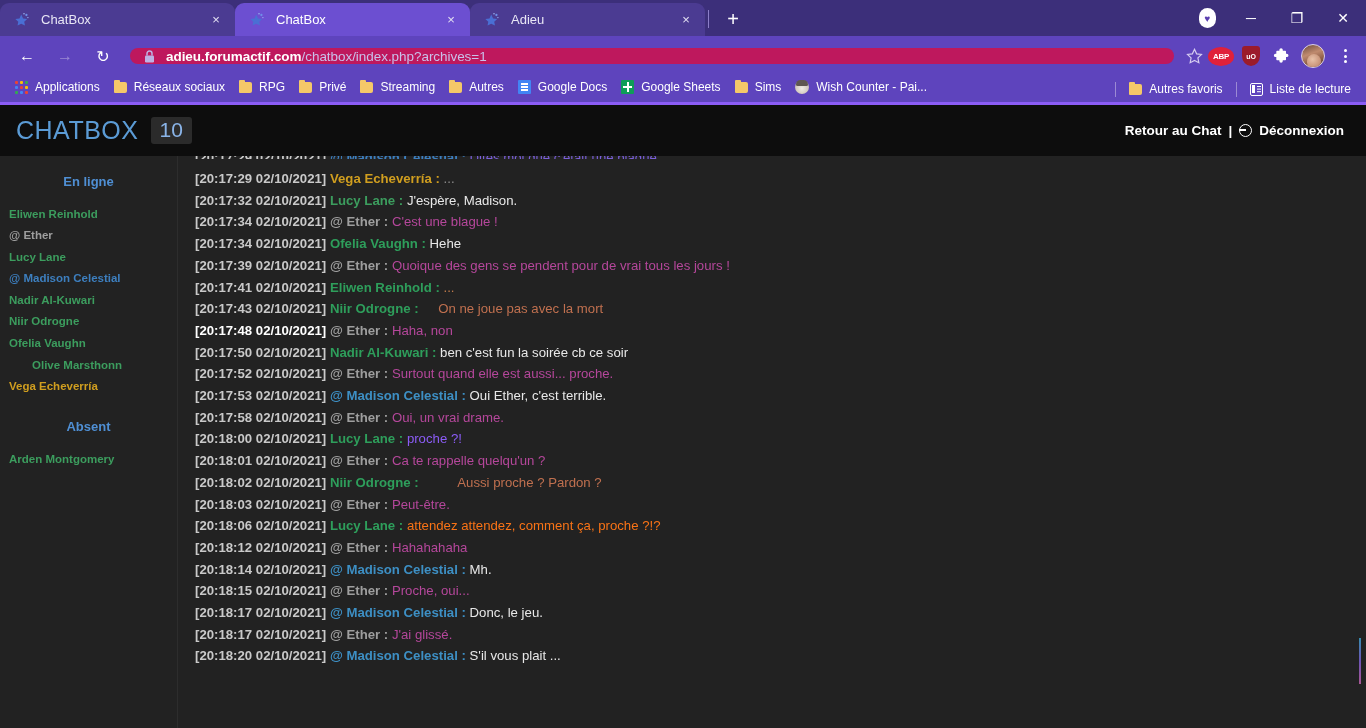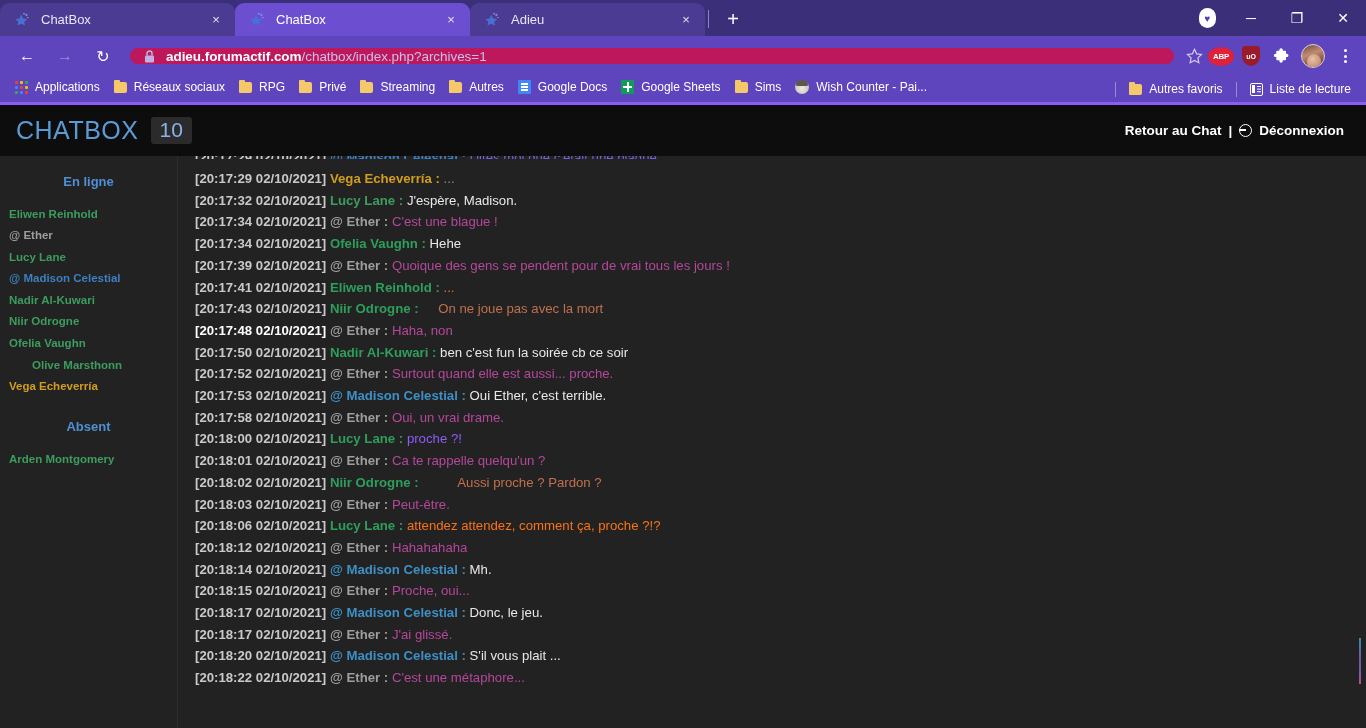--- a/index.html
+++ b/index.html
@@ -573,20 +573,19 @@
             <div class="msg"><span class="ts">[20:18:01 02/10/2021]</span> <span class="nm" style="color: rgb(158, 158, 158);">@ Ether</span><span class="colon" style="color: rgb(158, 158, 158);"> : </span><span class="txt" style="color: rgb(181, 71, 155);">Ca te rappelle quelqu'un ?</span></div>
             <div class="msg"><span class="ts">[20:18:02 02/10/2021]</span> <span class="nm" style="color: rgb(46, 158, 91);">Niir Odrogne</span><span class="colon" style="color: rgb(46, 158, 91);"> : </span><span class="txt" style="color: rgb(192, 112, 79); margin-left: 35px;">Aussi proche ? Pardon ?</span></div>
             <div class="msg"><span class="ts">[20:18:03 02/10/2021]</span> <span class="nm" style="color: rgb(158, 158, 158);">@ Ether</span><span class="colon" style="color: rgb(158, 158, 158);"> : </span><span class="txt" style="color: rgb(181, 71, 155);">Peut-être.</span></div>
             <div class="msg"><span class="ts">[20:18:06 02/10/2021]</span> <span class="nm" style="color: rgb(46, 158, 91);">Lucy Lane</span><span class="colon" style="color: rgb(46, 158, 91);"> : </span><span class="txt" style="color: #f97316;">attendez attendez, comment ça, proche ?!?</span></div>
             <div class="msg"><span class="ts">[20:18:12 02/10/2021]</span> <span class="nm" style="color: rgb(158, 158, 158);">@ Ether</span><span class="colon" style="color: rgb(158, 158, 158);"> : </span><span class="txt" style="color: rgb(181, 71, 155);">Hahahahaha</span></div>
             <div class="msg"><span class="ts">[20:18:14 02/10/2021]</span> <span class="nm" style="color: rgb(61, 143, 196);">@ Madison Celestial</span><span class="colon" style="color: rgb(61, 143, 196);"> : </span><span class="txt" style="color: rgb(232, 232, 232);">Mh.</span></div>
             <div class="msg"><span class="ts">[20:18:15 02/10/2021]</span> <span class="nm" style="color: rgb(158, 158, 158);">@ Ether</span><span class="colon" style="color: rgb(158, 158, 158);"> : </span><span class="txt" style="color: rgb(181, 71, 155);">Proche, oui...</span></div>
             <div class="msg"><span class="ts">[20:18:17 02/10/2021]</span> <span class="nm" style="color: rgb(61, 143, 196);">@ Madison Celestial</span><span class="colon" style="color: rgb(61, 143, 196);"> : </span><span class="txt" style="color: rgb(232, 232, 232);">Donc, le jeu.</span></div>
             <div class="msg"><span class="ts">[20:18:17 02/10/2021]</span> <span class="nm" style="color: rgb(158, 158, 158);">@ Ether</span><span class="colon" style="color: rgb(158, 158, 158);"> : </span><span class="txt" style="color: rgb(181, 71, 155);">J'ai glissé.</span></div>
             <div class="msg"><span class="ts">[20:18:20 02/10/2021]</span> <span class="nm" style="color: rgb(61, 143, 196);">@ Madison Celestial</span><span class="colon" style="color: rgb(61, 143, 196);"> : </span><span class="txt" style="color: rgb(232, 232, 232);">S'il vous plait ...</span></div>
-            <div class="msg"><span class="ts">[20:18:22 02/10/2021]</span> <span class="nm" style="color: rgb(158, 158, 158);">@ Ether</span><span class="colon" style="color: rgb(158, 158, 158);"> : </span><span class="txt" style="color: rgb(181, 71, 155);">C'est une métaphore...</span></div>
           </div>
         <div class="edge-line"></div>
       </div>
 
     </div>
   </div>
 </div>
 
 </body></html>

